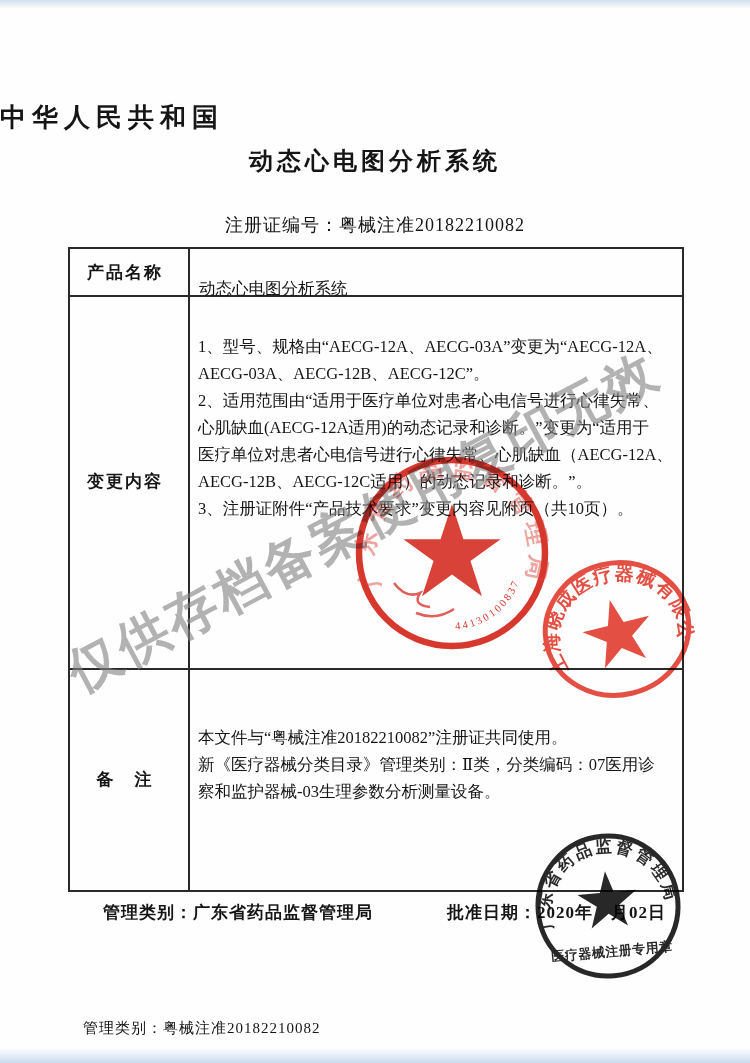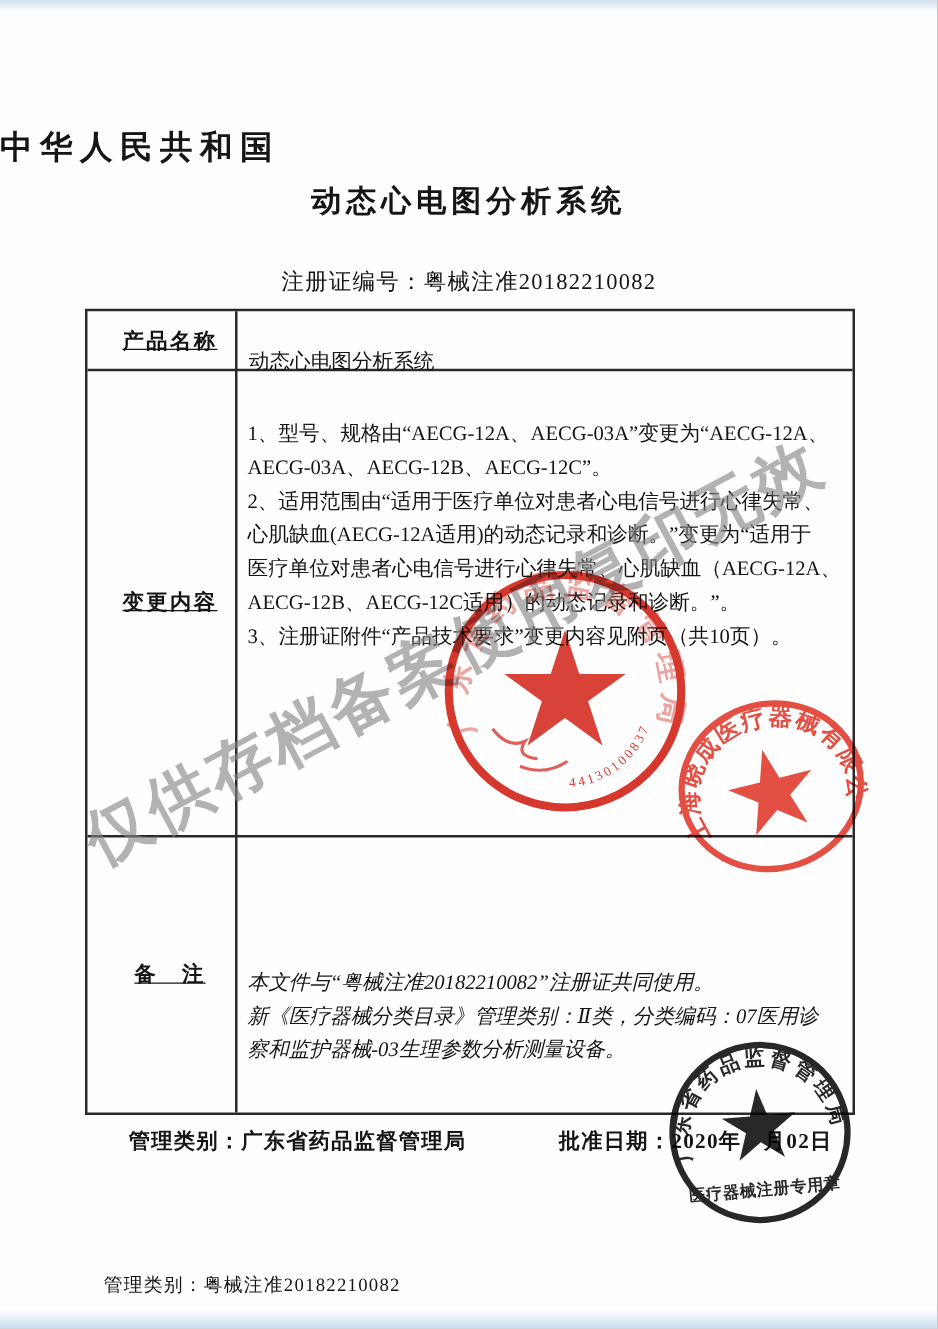--- a/index.html
+++ b/index.html
@@ -17,28 +17,28 @@
     font-size:26px;font-weight:bold;letter-spacing:6px;}
   .title2{position:absolute;left:0;top:145px;width:100%;text-align:center;
     font-size:24px;font-weight:bold;letter-spacing:4px;}
   .regline{position:absolute;left:0;top:213px;width:100%;text-align:center;
     font-size:18px;font-weight:normal;letter-spacing:1px;}
   .doc-table{position:absolute;left:68px;top:247px;width:612px;height:641px;
     border:2px solid #2a2a2a;z-index:1;}
   .hline{position:absolute;left:0;right:0;height:2px;background:#2a2a2a;}
   .hline.h1{top:46px}.hline.h2{top:419px}
   .vline{position:absolute;top:0;bottom:0;left:118px;width:2px;background:#2a2a2a;}
-  .cell-label{position:absolute;left:17px;width:98px;display:flex;
+  .cell-label{position:absolute;left:6px;width:98px;display:flex;
     align-items:center;justify-content:center;font-size:17px;font-weight:bold;
-    letter-spacing:2px;text-decoration:underline;}
+    letter-spacing:2px;}
   .lbl1{top:0;height:46px}.lbl2{top:48px;height:369px}.lbl3{top:421px;height:218px}
   .cell-value{position:absolute;left:120px;right:0;font-size:16.5px;line-height:27px;}
   .val1{top:16px;height:46px;display:flex;align-items:center;padding-left:9px;}
   .val2{top:48px;height:369px;padding:36px 6px 0 8px;white-space:pre;}
-  .val3{top:445px;height:218px;padding:78px 6px 0 8px;white-space:pre;font-style:italic;}
+  .val3{top:397px;height:218px;padding:78px 6px 0 8px;white-space:pre;}
   .wm-platform{position:absolute;left:80px;top:292px;z-index:2;
     font-size:72px;font-weight:bold;letter-spacing:5px;color:rgba(122,122,122,0.80);
     white-space:nowrap;}
   .wm-archive{position:absolute;left:72px;top:642px;z-index:2;
     font-size:52px;font-weight:bold;letter-spacing:3px;color:rgba(130,130,130,0.62);
     white-space:nowrap;transform:rotate(-28deg);transform-origin:0 50%;}
   .stamp{position:absolute;mix-blend-mode:multiply;z-index:3;}
   .stamp-gov{left:350px;top:451px;width:204px;height:204px;opacity:.93;}
   .stamp-company{left:538px;top:553px;width:158px;height:152px;
     transform:rotate(-14deg);opacity:.9;}

